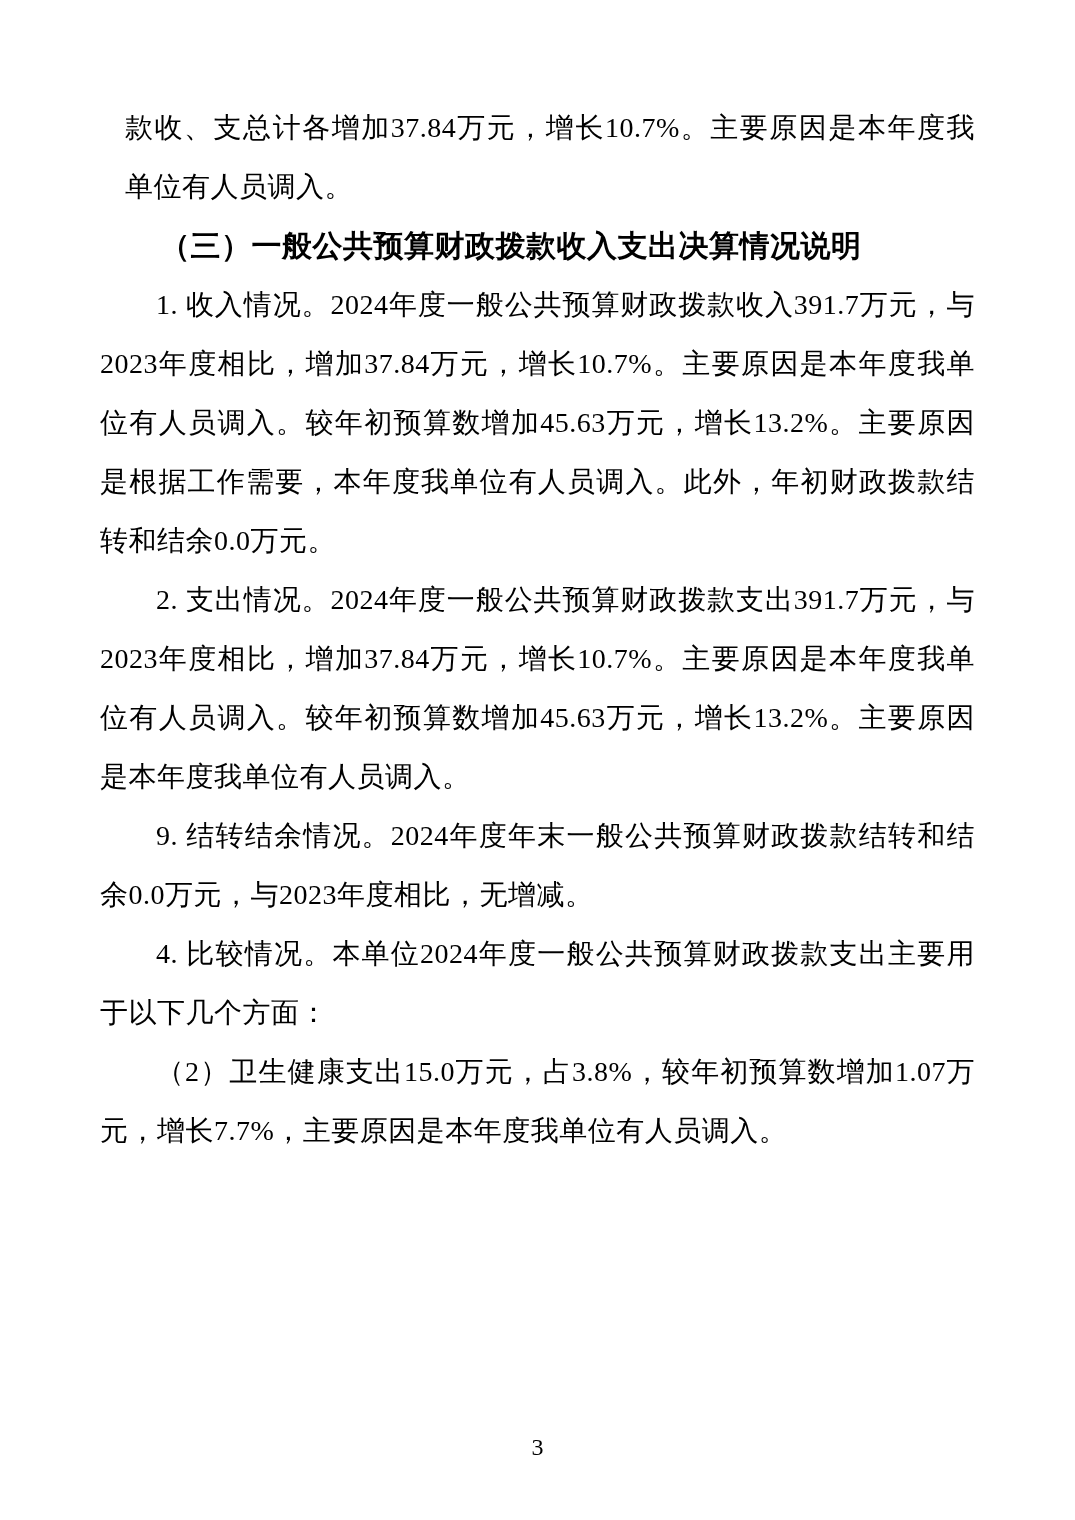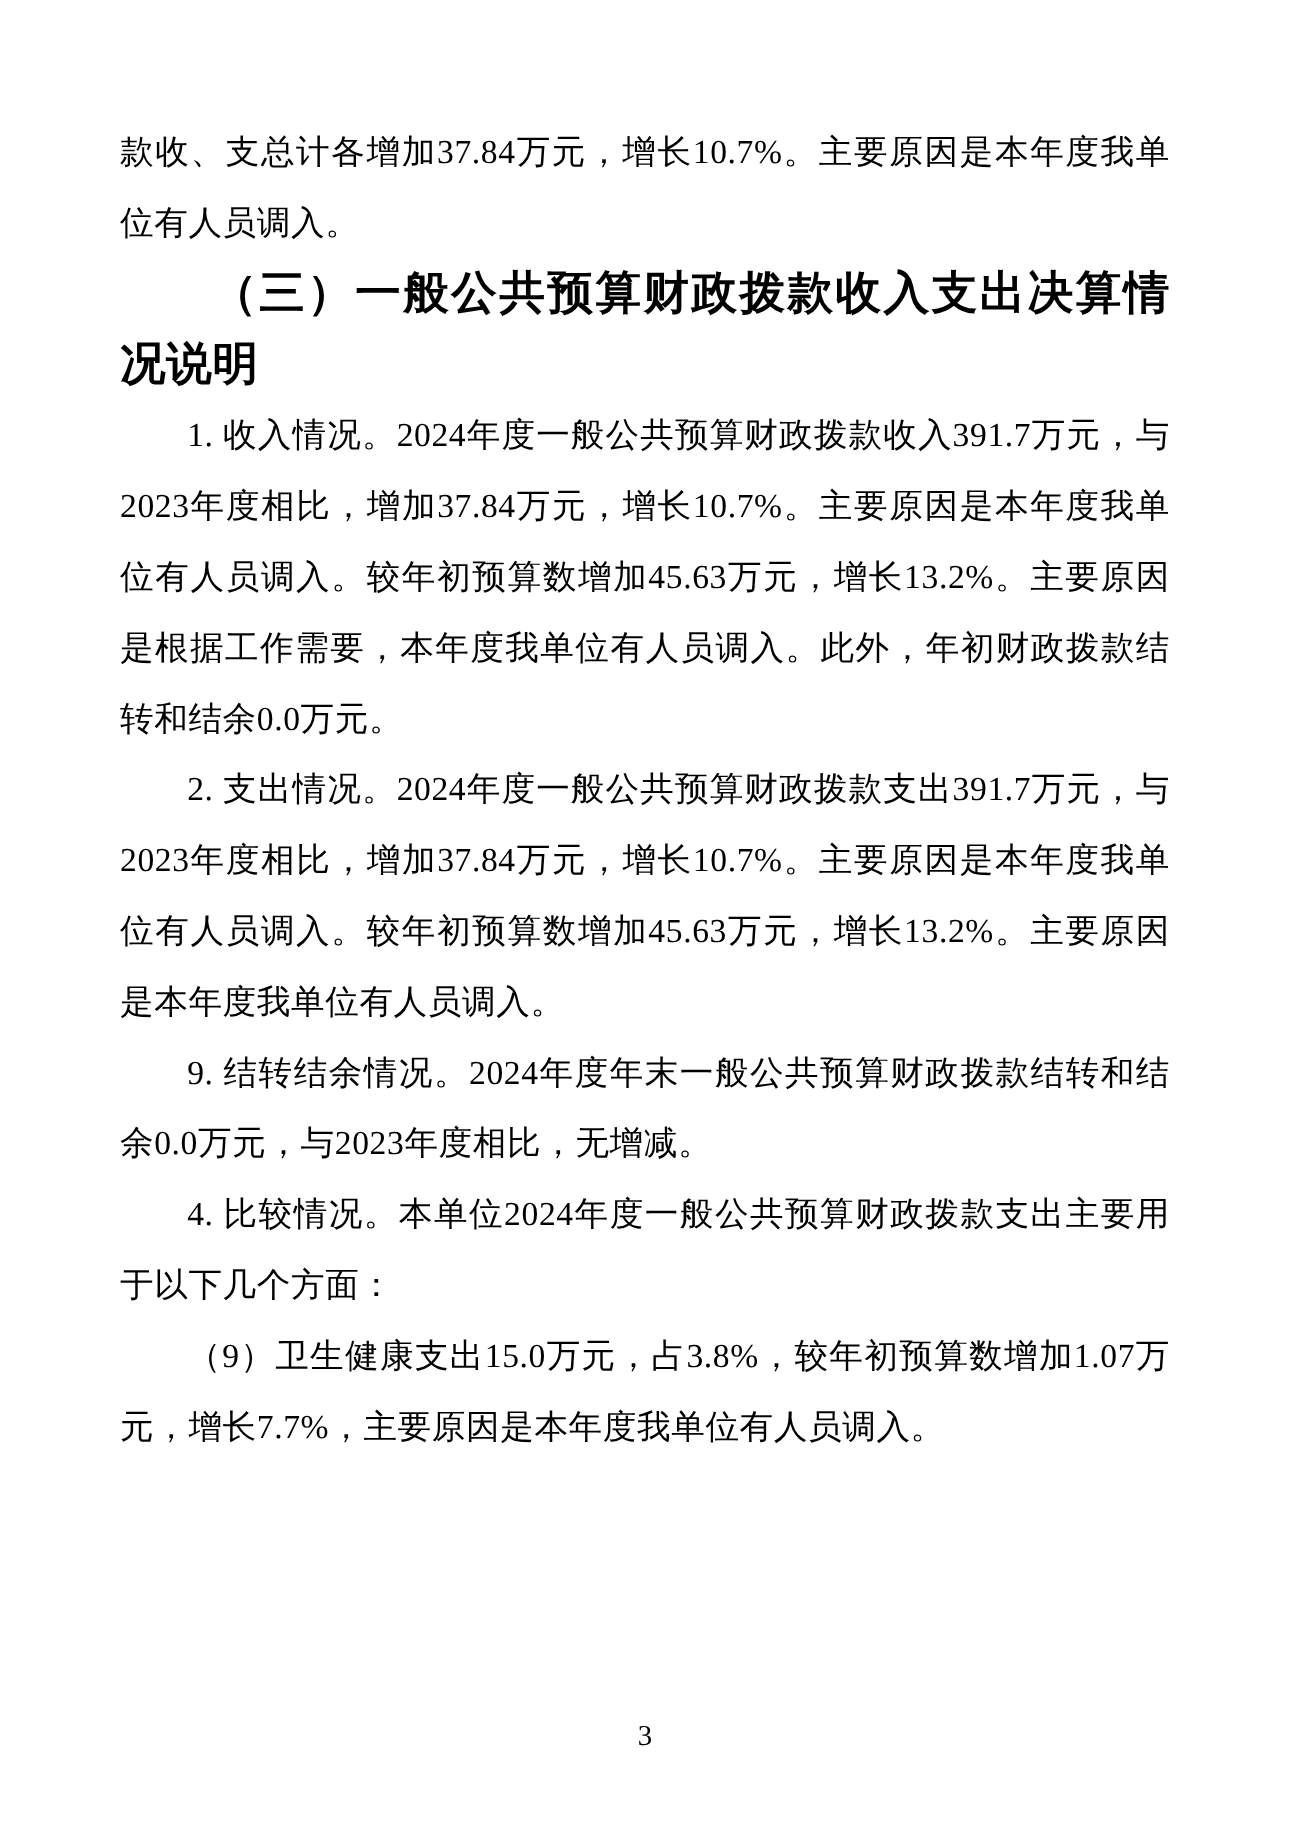--- a/index.html
+++ b/index.html
@@ -26,27 +26,28 @@
     text-align: justify;
     letter-spacing: 0.5px;
   }
   .para {
     margin: 0;
     padding: 0;
     text-indent: 2em;
   }
   .para.no-indent {
     text-indent: 0;
+    margin-left: 25px;
   }
   .heading {
     margin: 0;
     padding: 0;
     text-indent: 2em;
     font-weight: bold;
-    font-size: 38px;
+    font-size: 30px;
   }
   .run-label {
     font-weight: normal;
   }
   .page-number {
     position: absolute;
     top: 1432px;
     left: 0;
     right: 0;
     text-align: center;
@@ -67,18 +68,18 @@
     <p class="para"><span class="run-label">1. 收入情况。</span><span>2024年度一般公共预算财政拨款收入391.7万元，与2023年度相比，增加37.84万元，增长10.7%。主要原因是本年度我单位有人员调入。较年初预算数增加45.63万元，增长13.2%。主要原因是根据工作需要，本年度我单位有人员调入。此外，年初财政拨款结转和结余0.0万元。</span></p>
 
     <p class="para"><span class="run-label">2. 支出情况。</span><span>2024年度一般公共预算财政拨款支出391.7万元，与2023年度相比，增加37.84万元，增长10.7%。主要原因是本年度我单位有人员调入。较年初预算数增加45.63万元，增长13.2%。主要原因是本年度我单位有人员调入。</span></p>
 
     <p class="para"><span class="run-label">9. 结转结余情况。</span><span>2024年度年末一般公共预算财政拨款结转和结余0.0万元，与2023年度相比，无增减。</span></p>
 
     <p class="para"><span class="run-label">4. 比较情况。</span><span>本单位2024年度一般公共预算财政拨款支出主要用于以下几个方面：</span></p>
 
 
 
-    <p class="para">（9）卫生健康支出15.0万元，占3.8%，较年初预算数增加1.07万元，增长7.7%，主要原因是本年度我单位有人员调入。</p>
+    <p class="para">（2）卫生健康支出15.0万元，占3.8%，较年初预算数增加1.07万元，增长7.7%，主要原因是本年度我单位有人员调入。</p>
 
   </div>
 
   <div class="page-number">3</div>
 </div>
 
 </body></html>

